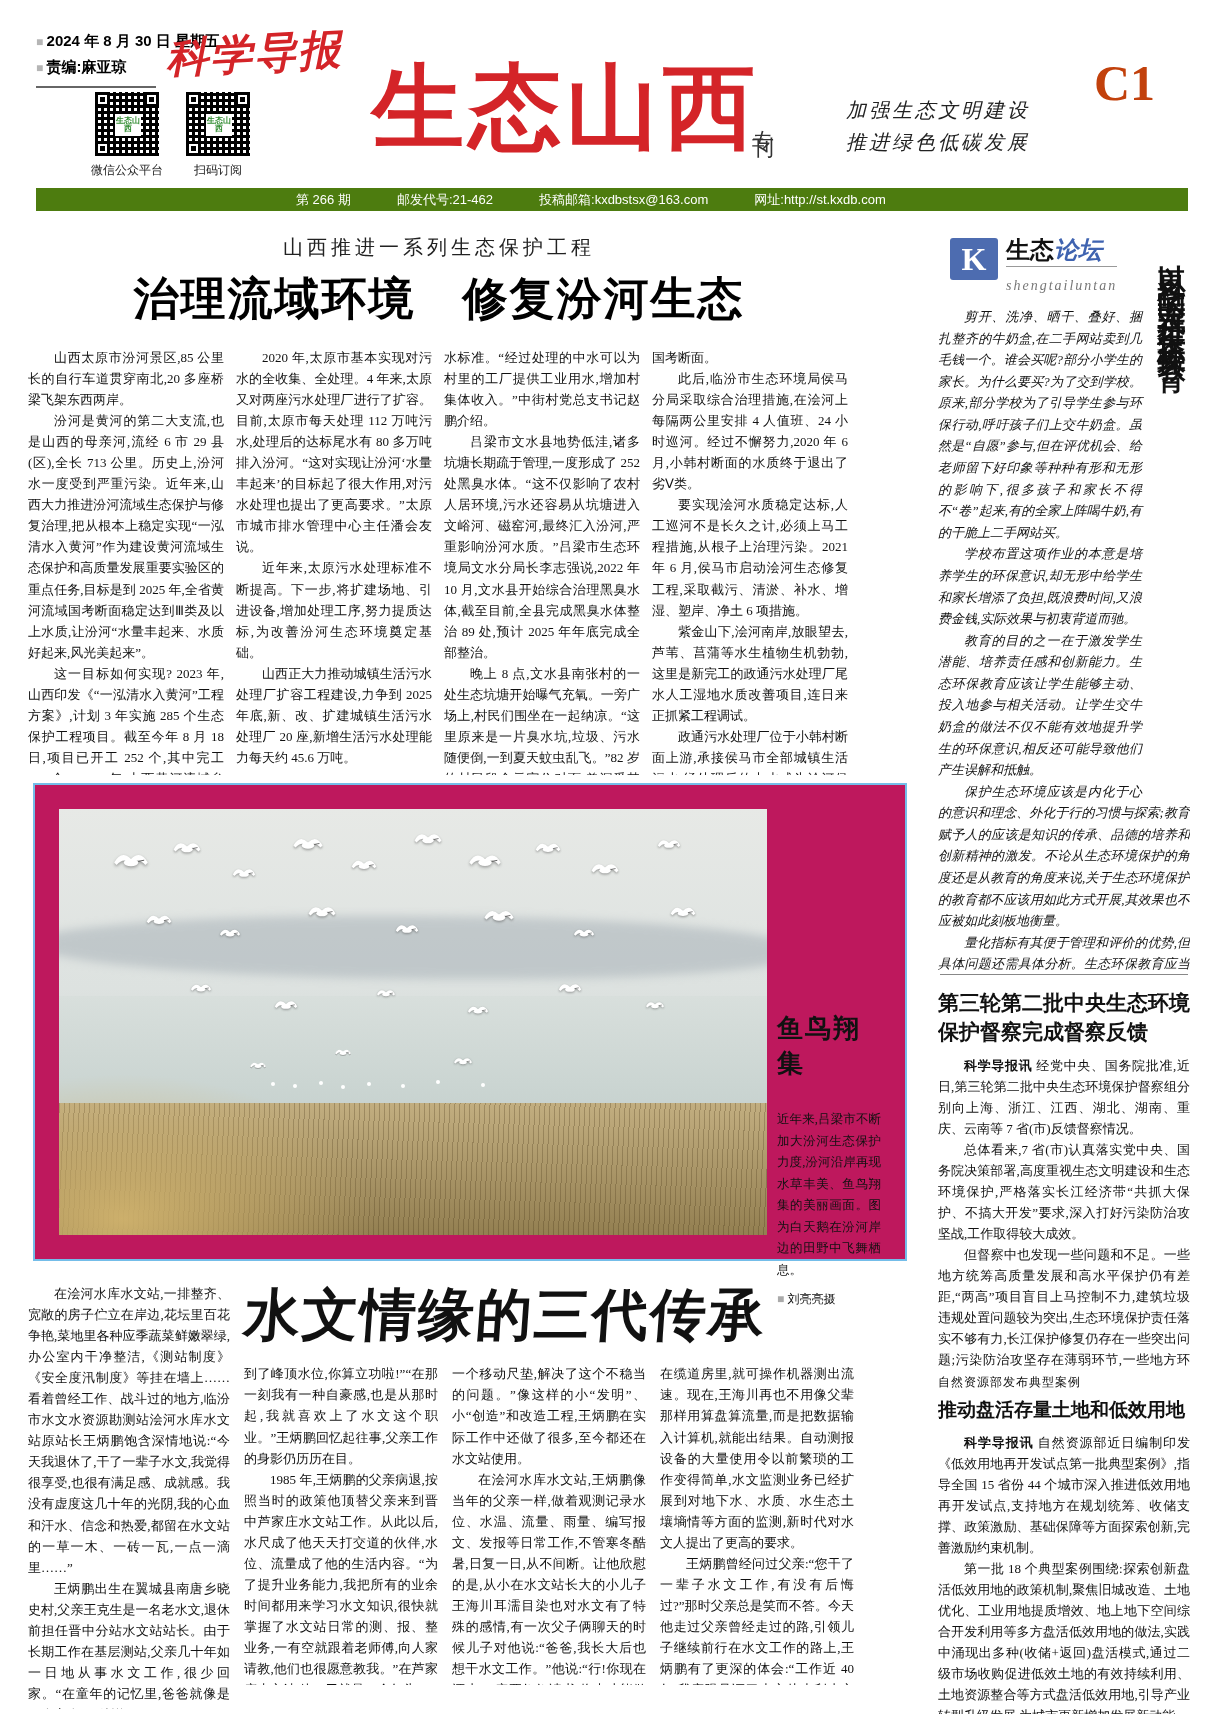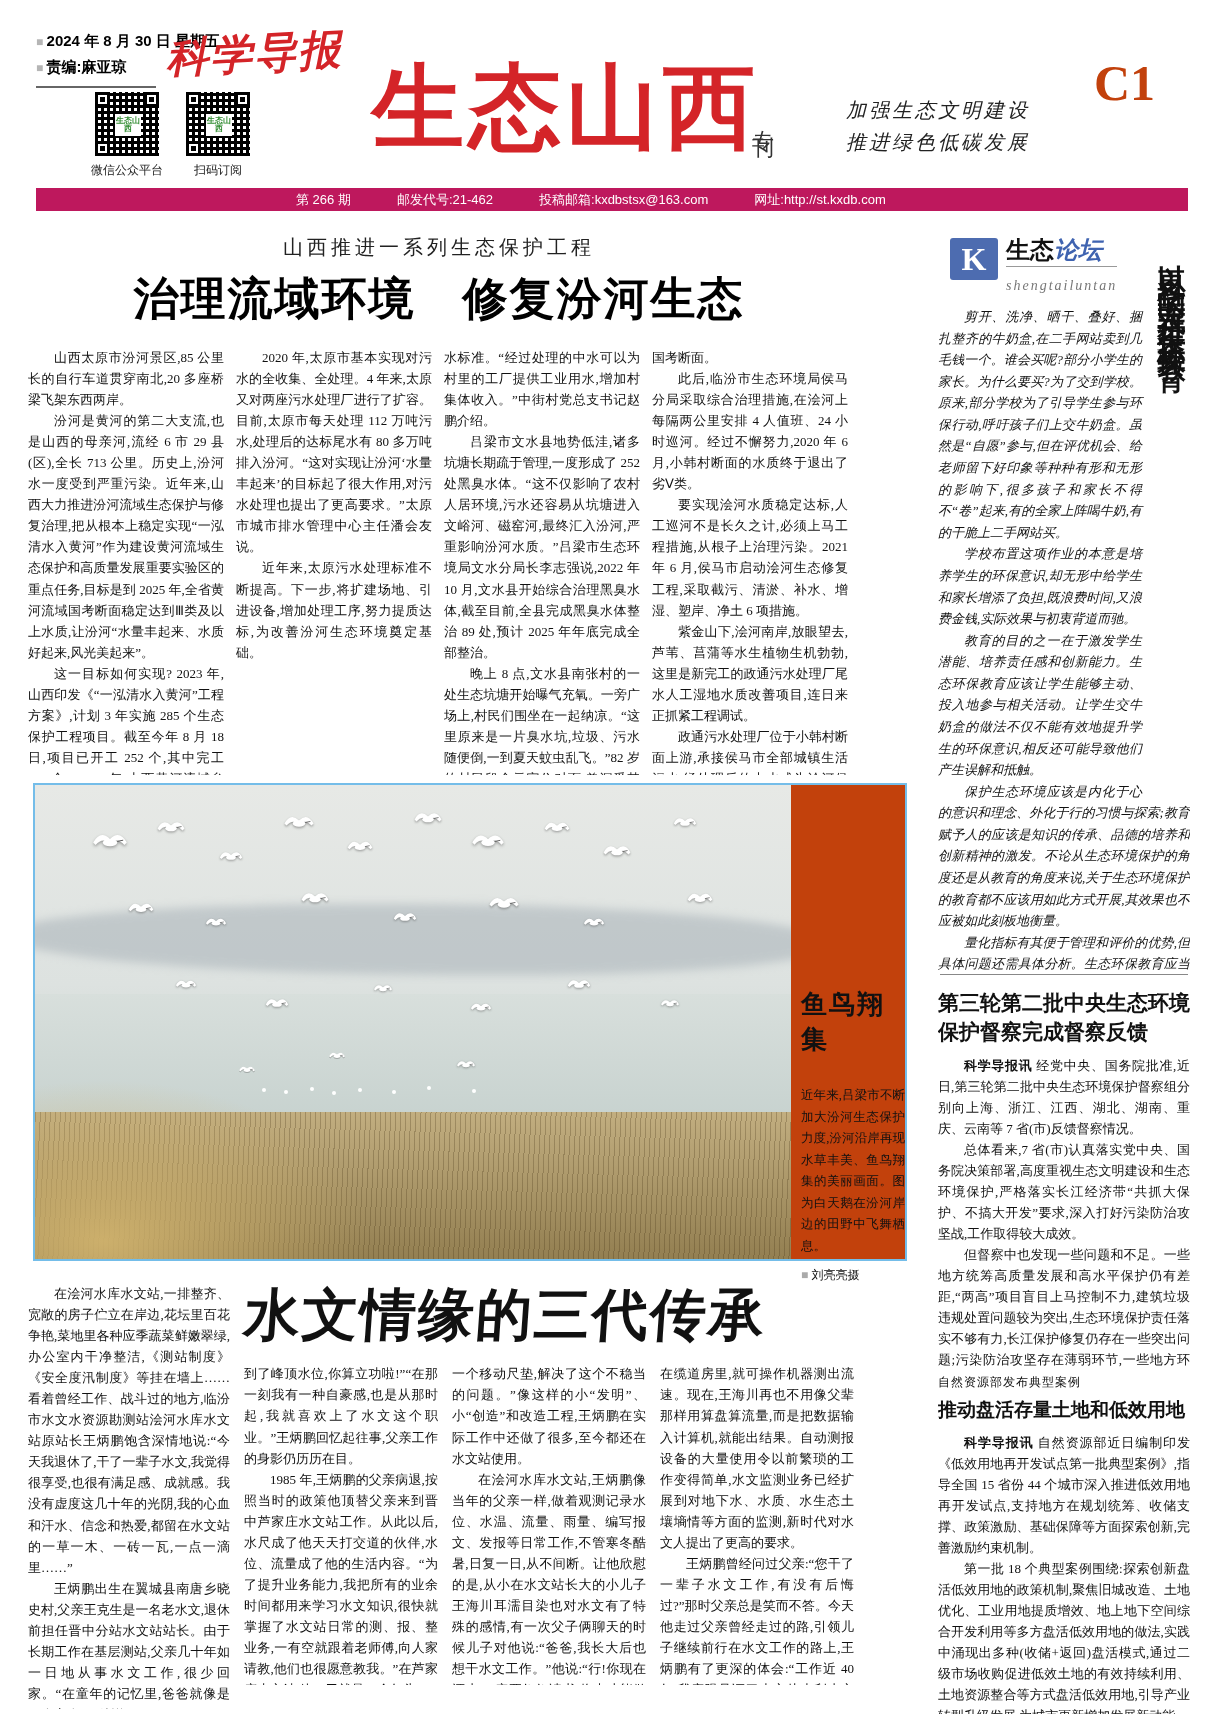--- a/index.html
+++ b/index.html
@@ -24,21 +24,21 @@
   .qr-label{position:absolute;top:162px;font-family:"Liberation Sans",sans-serif;font-size:12px;color:#222;}
   .big-title{position:absolute;left:372px;top:58px;font-size:92px;line-height:1.1;font-weight:900;
              color:#d42428;letter-spacing:5px;font-family:"Liberation Serif",serif;}
   .title-tag{position:absolute;left:748px;top:112px;writing-mode:vertical-rl;font-size:22px;
              letter-spacing:8px;color:#333;font-family:"Liberation Sans",sans-serif;}
   .page-no{position:absolute;left:1094px;top:26px;font-size:50px;font-weight:900;
            font-family:"Liberation Serif",serif;color:#c2410c;margin-top:28px;}
   .slogan{position:absolute;left:846px;top:94px;font-size:20px;font-style:italic;line-height:1.6;
           letter-spacing:3px;color:#222;}
   
-  .infobar{position:absolute;left:36px;top:188px;width:1152px;height:23px;background:#be185d;
+  .infobar{position:absolute;left:36px;top:188px;width:1152px;height:23px;background:#4d7c0f;
            color:#fff;font-family:"Liberation Sans",sans-serif;font-size:13px;display:flex;
            align-items:center;gap:46px;padding-left:260px;box-sizing:border-box;}
   
   .main-art{position:absolute;left:28px;top:234px;width:822px;}
   .kicker{text-align:center;font-family:"Liberation Sans",sans-serif;font-size:20px;
           letter-spacing:4px;color:#222;}
   .main-headline{text-align:center;font-family:"Liberation Sans",sans-serif;font-weight:900;
                  font-size:45px;letter-spacing:2px;margin-top:8px;color:#000;}
   .cols{display:flex;gap:12px;margin-top:18px;}
   .col{width:196px;height:428px;overflow:hidden;}
@@ -60,21 +60,21 @@
   .divider{position:absolute;left:940px;top:974px;width:248px;border-top:1px solid #888;}
   
   .inspect{position:absolute;left:938px;top:988px;width:252px;height:380px;overflow:hidden;}
   .art-h2{font-family:"Liberation Sans",sans-serif;font-weight:bold;font-size:21px;
           line-height:1.4;margin:0 0 8px;}
   .land{position:absolute;left:938px;top:1374px;width:252px;height:340px;overflow:hidden;}
   .land-kicker{font-family:"Liberation Sans",sans-serif;font-size:12px;letter-spacing:1px;margin-bottom:6px;}
   .land .art-h2{font-size:19px;}
   
   .photo{position:absolute;left:33px;top:783px;width:874px;height:478px;border:2px solid #74bde9;
-         box-sizing:border-box;background:#c2410c;padding:0;display:flex;gap:10px;}
+         box-sizing:border-box;background:#be185d;padding:24px;display:flex;gap:10px;}
   .scene{flex:1;position:relative;overflow:hidden;background:linear-gradient(#e7e9e6 0%,#dde2e0 42%,#d3dad8 58%,#cfd7d4 100%);}
   .hills{position:absolute;left:-4%;right:-4%;top:25%;height:15%;background:#a3adb4;opacity:.5;
          filter:blur(5px);border-radius:45% 55% 40% 60%;}
   .water{position:absolute;left:0;right:0;top:44%;height:27%;
          background:linear-gradient(#d8dfdc,#c7d2cf),
          repeating-linear-gradient(180deg,rgba(255,255,255,.22) 0 2px,transparent 2px 8px);}
   .marsh{position:absolute;left:0;right:0;bottom:0;height:31%;
          background:repeating-linear-gradient(93deg,rgba(70,52,22,.28) 0 1px,transparent 1px 5px),
          linear-gradient(#c2ae80,#937f51);}
   .reeds{position:absolute;left:0;bottom:0;width:45%;height:38%;
@@ -144,20 +144,21 @@
     <div class="main-headline">治理流域环境　修复汾河生态</div>
     <div class="cols">
       <div class="col">
           <p class="para">山西太原市汾河景区,85 公里长的自行车道贯穿南北,20 多座桥梁飞架东西两岸。</p>
           <p class="para">汾河是黄河的第二大支流,也是山西的母亲河,流经 6 市 29 县(区),全长 713 公里。历史上,汾河水一度受到严重污染。近年来,山西大力推进汾河流域生态保护与修复治理,把从根本上稳定实现“一泓清水入黄河”作为建设黄河流域生态保护和高质量发展重要实验区的重点任务,目标是到 2025 年,全省黄河流域国考断面稳定达到Ⅲ类及以上水质,让汾河“水量丰起来、水质好起来,风光美起来”。</p>
           <p class="para">这一目标如何实现? 2023 年,山西印发《“一泓清水入黄河”工程方案》,计划 3 年实施 285 个生态保护工程项目。截至今年 8 月 18 日,项目已开工 252 个,其中完工 115 个。2023 年,山西黄河流域参与评价的 59 个国考断面中,优良水质断面占 90%,为历史最好水平。</p>
         </div>
       <div class="col">
           <p class="para">2020 年,太原市基本实现对污水的全收集、全处理。4 年来,太原又对两座污水处理厂进行了扩容。目前,太原市每天处理 112 万吨污水,处理后的达标尾水有 80 多万吨排入汾河。“这对实现让汾河‘水量丰起来’的目标起了很大作用,对污水处理也提出了更高要求。”太原市城市排水管理中心主任潘会友说。</p>
           <p class="para">近年来,太原污水处理标准不断提高。下一步,将扩建场地、引进设备,增加处理工序,努力提质达标,为改善汾河生态环境奠定基础。</p>
+          <p class="para">山西正大力推动城镇生活污水处理厂扩容工程建设,力争到 2025 年底,新、改、扩建城镇生活污水处理厂 20 座,新增生活污水处理能力每天约 45.6 万吨。</p>
         </div>
       <div class="col">
           <p class="para noindent">水标准。“经过处理的中水可以为村里的工厂提供工业用水,增加村集体收入。”中街村党总支书记赵鹏介绍。</p>
           <p class="para">吕梁市文水县地势低洼,诸多坑塘长期疏于管理,一度形成了 252 处黑臭水体。“这不仅影响了农村人居环境,污水还容易从坑塘进入文峪河、磁窑河,最终汇入汾河,严重影响汾河水质。”吕梁市生态环境局文水分局长李志强说,2022 年 10 月,文水县开始综合治理黑臭水体,截至目前,全县完成黑臭水体整治 89 处,预计 2025 年年底完成全部整治。</p>
           <p class="para">晚上 8 点,文水县南张村的一处生态坑塘开始曝气充氧。一旁广场上,村民们围坐在一起纳凉。“这里原来是一片臭水坑,垃圾、污水随便倒,一到夏天蚊虫乱飞。”82 岁的村民段金元家住对面,曾深受其害。经过治理,这里成为休闲广场。且坑塘旁立有一块治理警示牌,标注了相关责任人、举报电话和相关规定。“村里安排专人管护,杜绝返黑返臭。”南张村党总支书记赵培红说。</p>
         </div>
       <div class="col">
           <p class="para noindent">国考断面。</p>
           <p class="para">此后,临汾市生态环境局侯马分局采取综合治理措施,在浍河上每隔两公里安排 4 人值班、24 小时巡河。经过不懈努力,2020 年 6 月,小韩村断面的水质终于退出了劣Ⅴ类。</p>
           <p class="para">要实现浍河水质稳定达标,人工巡河不是长久之计,必须上马工程措施,从根子上治理污染。2021 年 6 月,侯马市启动浍河生态修复工程,采取截污、清淤、补水、增湿、塑岸、净土 6 项措施。</p>

